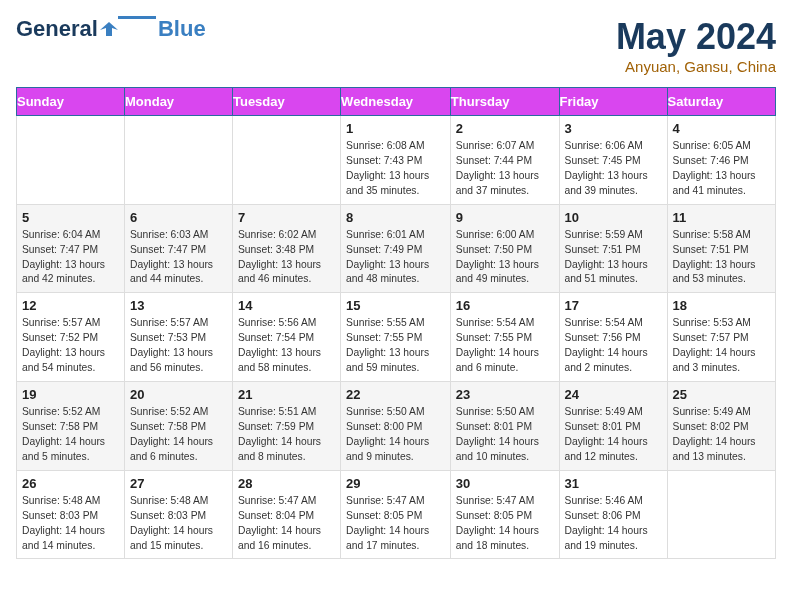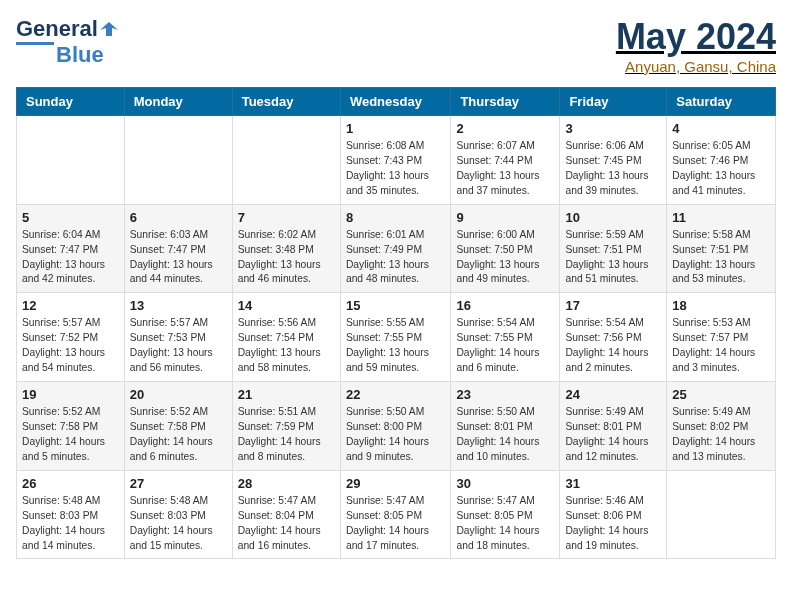--- a/index.html
+++ b/index.html
@@ -11,47 +11,46 @@
       padding: 16px;
     }
     .header {
       display: flex;
       justify-content: space-between;
       align-items: flex-start;
       margin-bottom: 12px;
     }
     .logo {
       display: flex;
-      flex-direction: column;
+      flex-direction: row;
       align-items: flex-start;
     }
     .title-block {
       text-align: right;
-      text-decoration: underline;
     }
     .main-title {
       font-size: 36px;
       font-weight: bold;
       color: #1a3a5c;
     }
     .subtitle {
       font-size: 15px;
       color: #a16207;
     }
     .calendar {
       width: 100%;
       border-collapse: collapse;
       border: 1px solid #ccc;
     }
     .calendar th {
-      background: #0369a1;
+      background: #d946ef;
       color: #fff;
       font-size: 13px;
       font-weight: bold;
-      padding: 6px 9px;
+      padding: 6px 0;
       text-align: left;
       border: 1px solid #2a6aa0;
     }
     .calendar td {
       vertical-align: top;
       padding: 5px 5px;
       border: 1px solid #ddd;
       font-size: 10.5px;
       color: #333;
       width: 113px;

